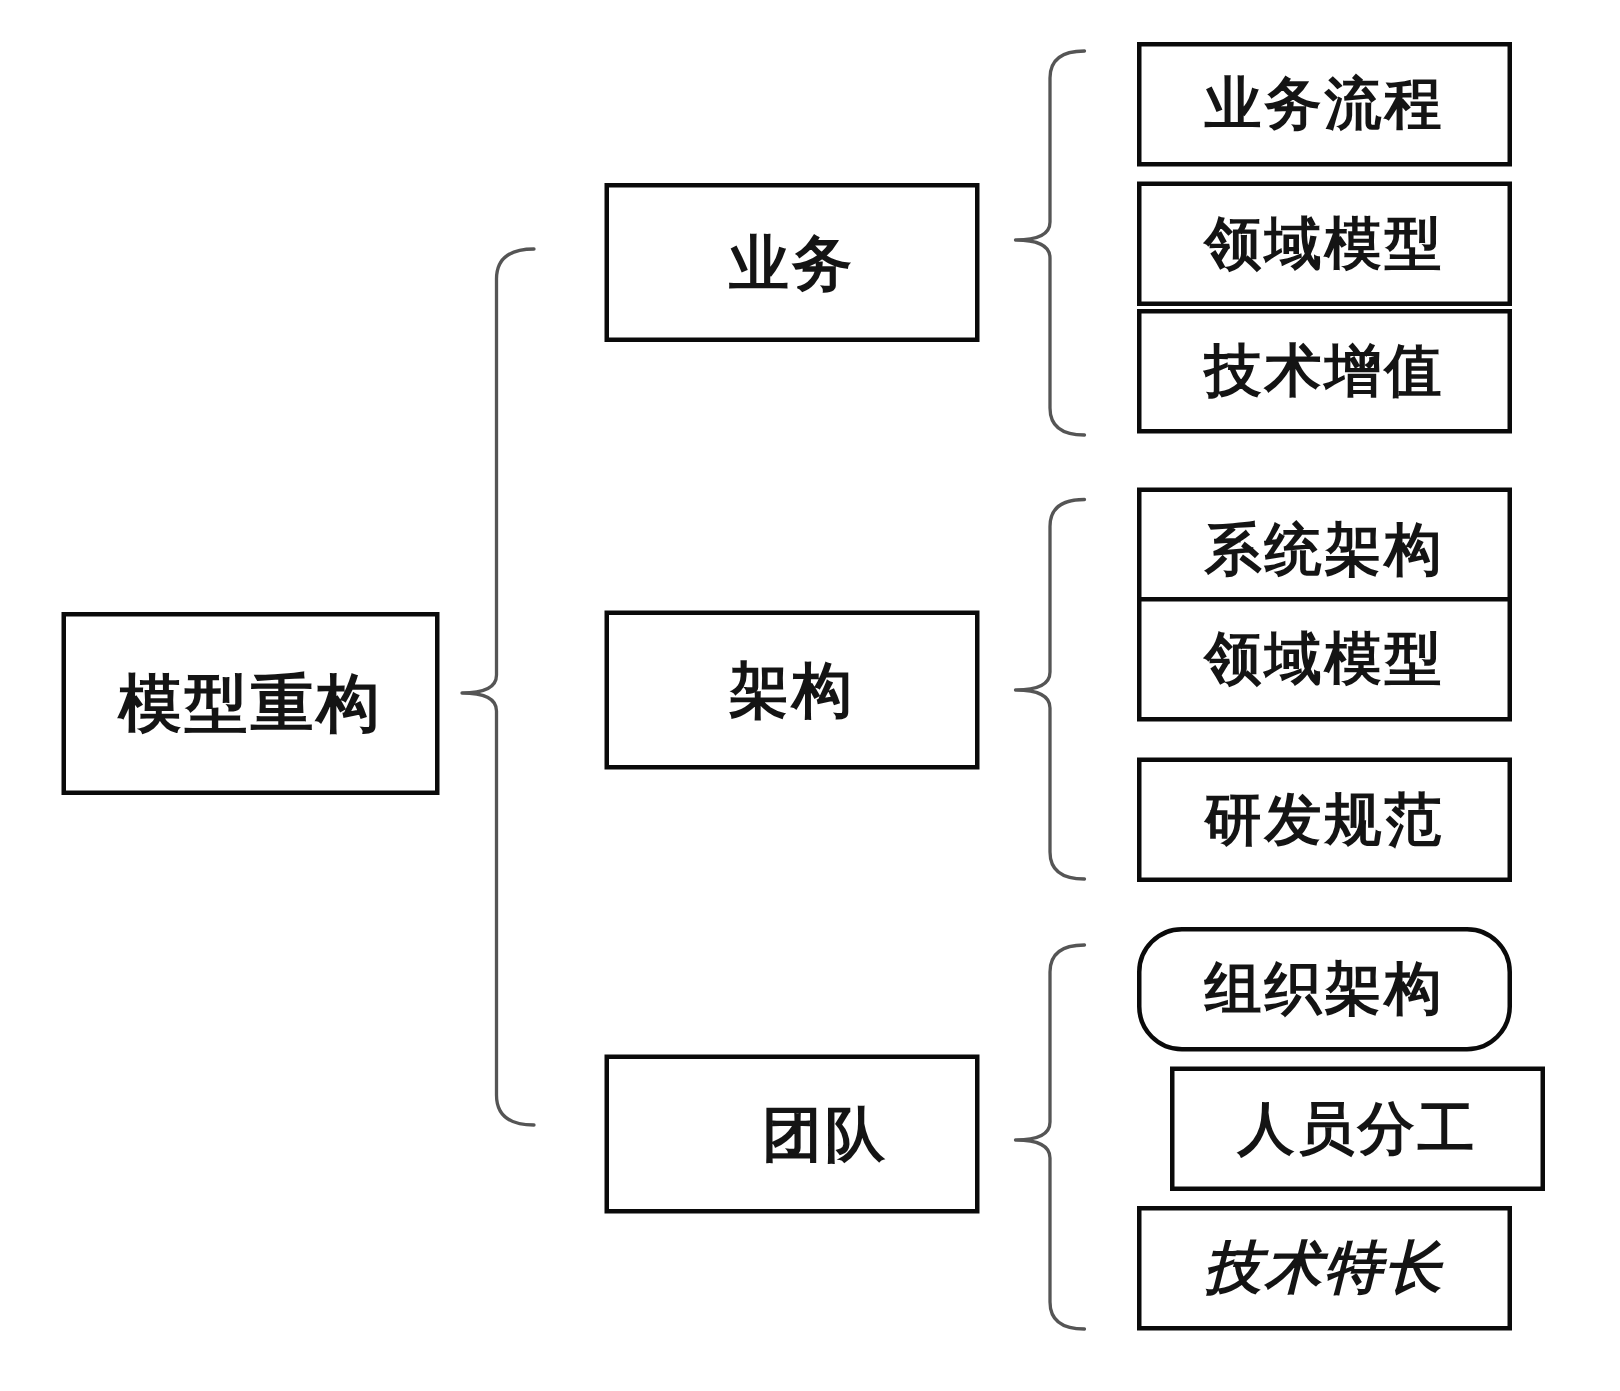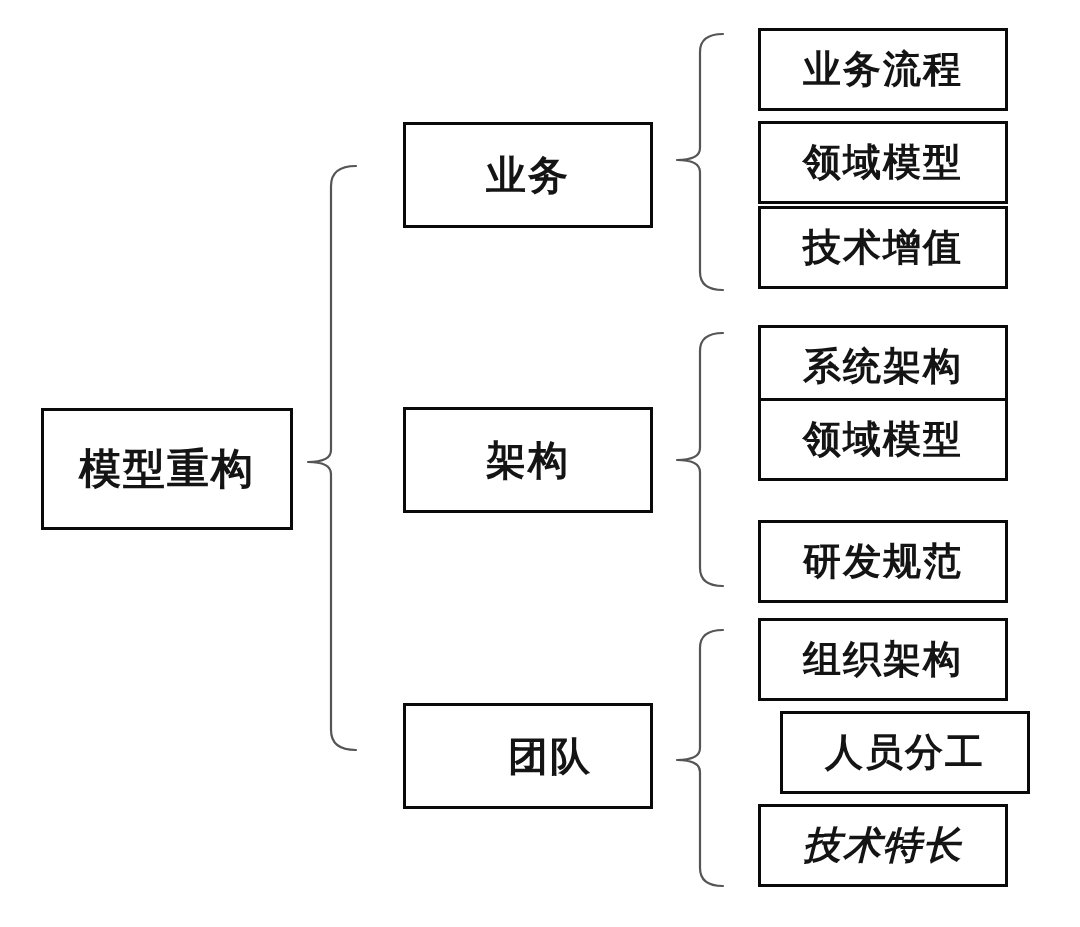--- a/index.html
+++ b/index.html
@@ -59,22 +59,22 @@
   .leaf {
     left: 758px;
     width: 250px; height: 83px;
     font-size: 38px;
   }
   .leaf-0-0 { top: 28px; }
   .leaf-0-1 { top: 121px; }
   .leaf-0-2 { top: 206px; }
   .leaf-1-0 { top: 325px; }
   .leaf-1-1 { top: 398px; }
-  .leaf-1-2 { top: 520px; }
-  .leaf-2-0 { top: 618px; }
+  .leaf-1-2 { top: 505px; }
+  .leaf-2-0 { top: 618px; border-radius: 30px; }
   .leaf-2-1 { top: 711px; margin-left: 22px; }
   .leaf-2-2 { top: 804px; font-style: italic; }
 </style>
 </head>
 <body>
 
 <div class="canvas">
 
   <svg class="braces" viewBox="0 0 1080 927" xmlns="http://www.w3.org/2000/svg">
     <path d="M356,166 Q331,166 331,186 L331,450 Q331,462 308,462 Q331,462 331,474 L331,730 Q331,750 356,750"></path>

